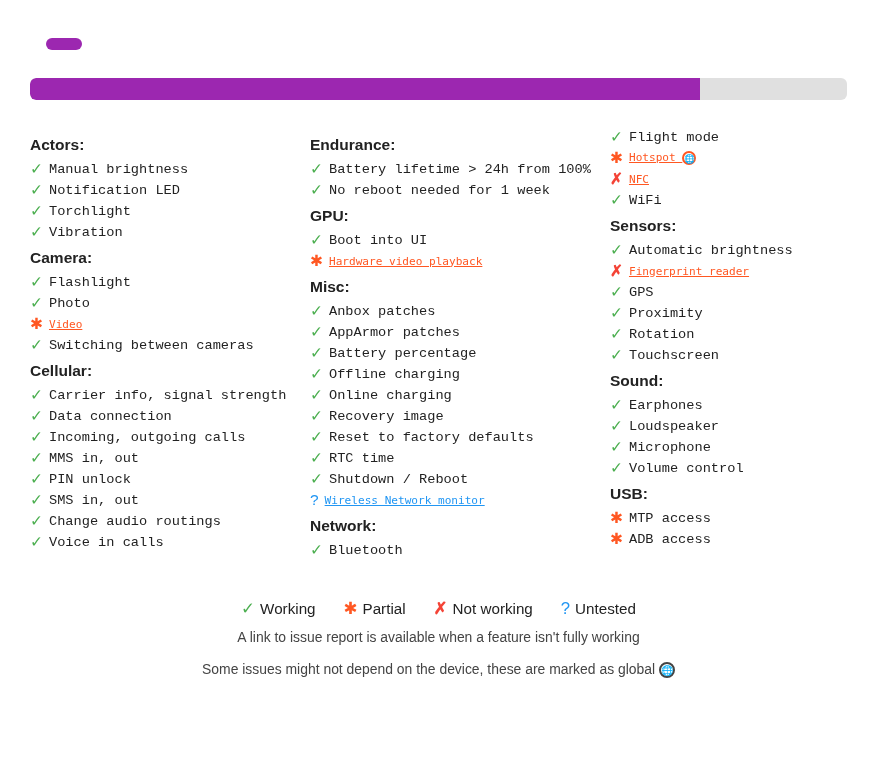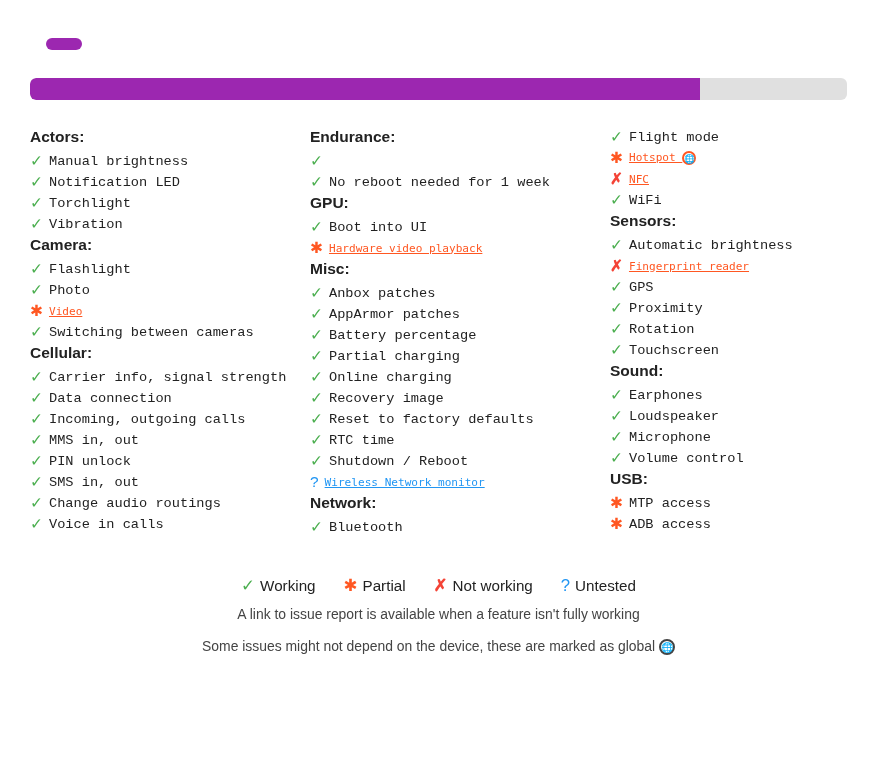--- a/index.html
+++ b/index.html
@@ -70,21 +70,21 @@
     }
     .features-grid {
       display: grid;
       grid-template-columns: 280px 300px 280px;
       gap: 0;
       align-items: start;
     }
     .col { padding-right: 10px; }
     .category-label {
       font-weight: bold;
-      margin-top: 0;
+      margin-top: 8px;
       margin-bottom: 6px;
       font-size: 0.97em;
     }
     .feature-item {
       display: flex;
       align-items: center;
       gap: 6px;
       margin-bottom: 3px;
       font-size: 0.88em;
     }
@@ -210,20 +210,21 @@
       </div>
       <div class="feature-item">
         <span class="icon-working">✓</span>
         <span class="feature-text">Voice in calls</span>
       </div>
     </div>
     <div class="col">
       <div class="category-label">Endurance:</div>
       <div class="feature-item">
         <span class="icon-working">✓</span>
+        <span class="feature-text">Battery lifetime &gt; 24h from 100%</span>
       </div>
       <div class="feature-item">
         <span class="icon-working">✓</span>
         <span class="feature-text">No reboot needed for 1 week</span>
       </div>
       <div class="category-label">GPU:</div>
       <div class="feature-item">
         <span class="icon-working">✓</span>
         <span class="feature-text">Boot into UI</span>
       </div>
@@ -239,21 +240,21 @@
       <div class="feature-item">
         <span class="icon-working">✓</span>
         <span class="feature-text">AppArmor patches</span>
       </div>
       <div class="feature-item">
         <span class="icon-working">✓</span>
         <span class="feature-text">Battery percentage</span>
       </div>
       <div class="feature-item">
         <span class="icon-working">✓</span>
-        <span class="feature-text">Partial charging</span>
+        <span class="feature-text">Offline charging</span>
       </div>
       <div class="feature-item">
         <span class="icon-working">✓</span>
         <span class="feature-text">Online charging</span>
       </div>
       <div class="feature-item">
         <span class="icon-working">✓</span>
         <span class="feature-text">Recovery image</span>
       </div>
       <div class="feature-item">

